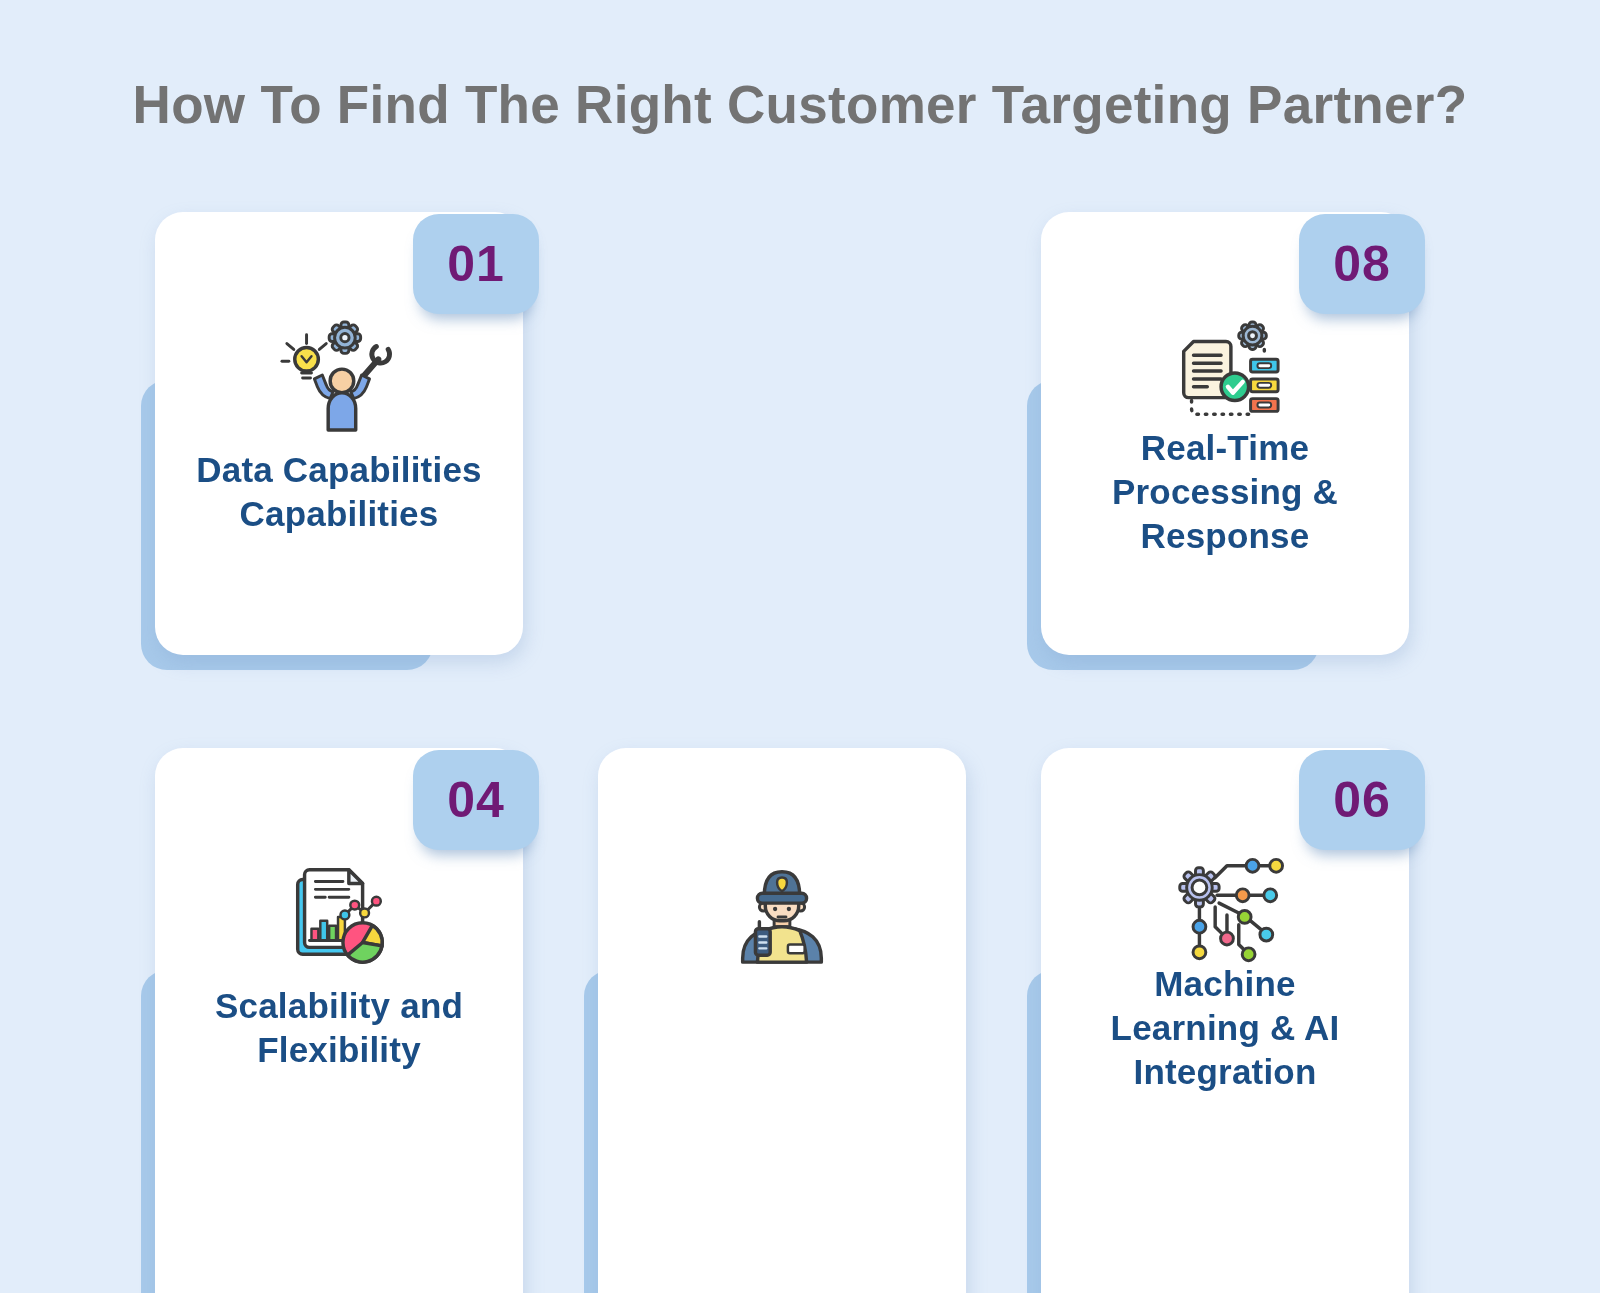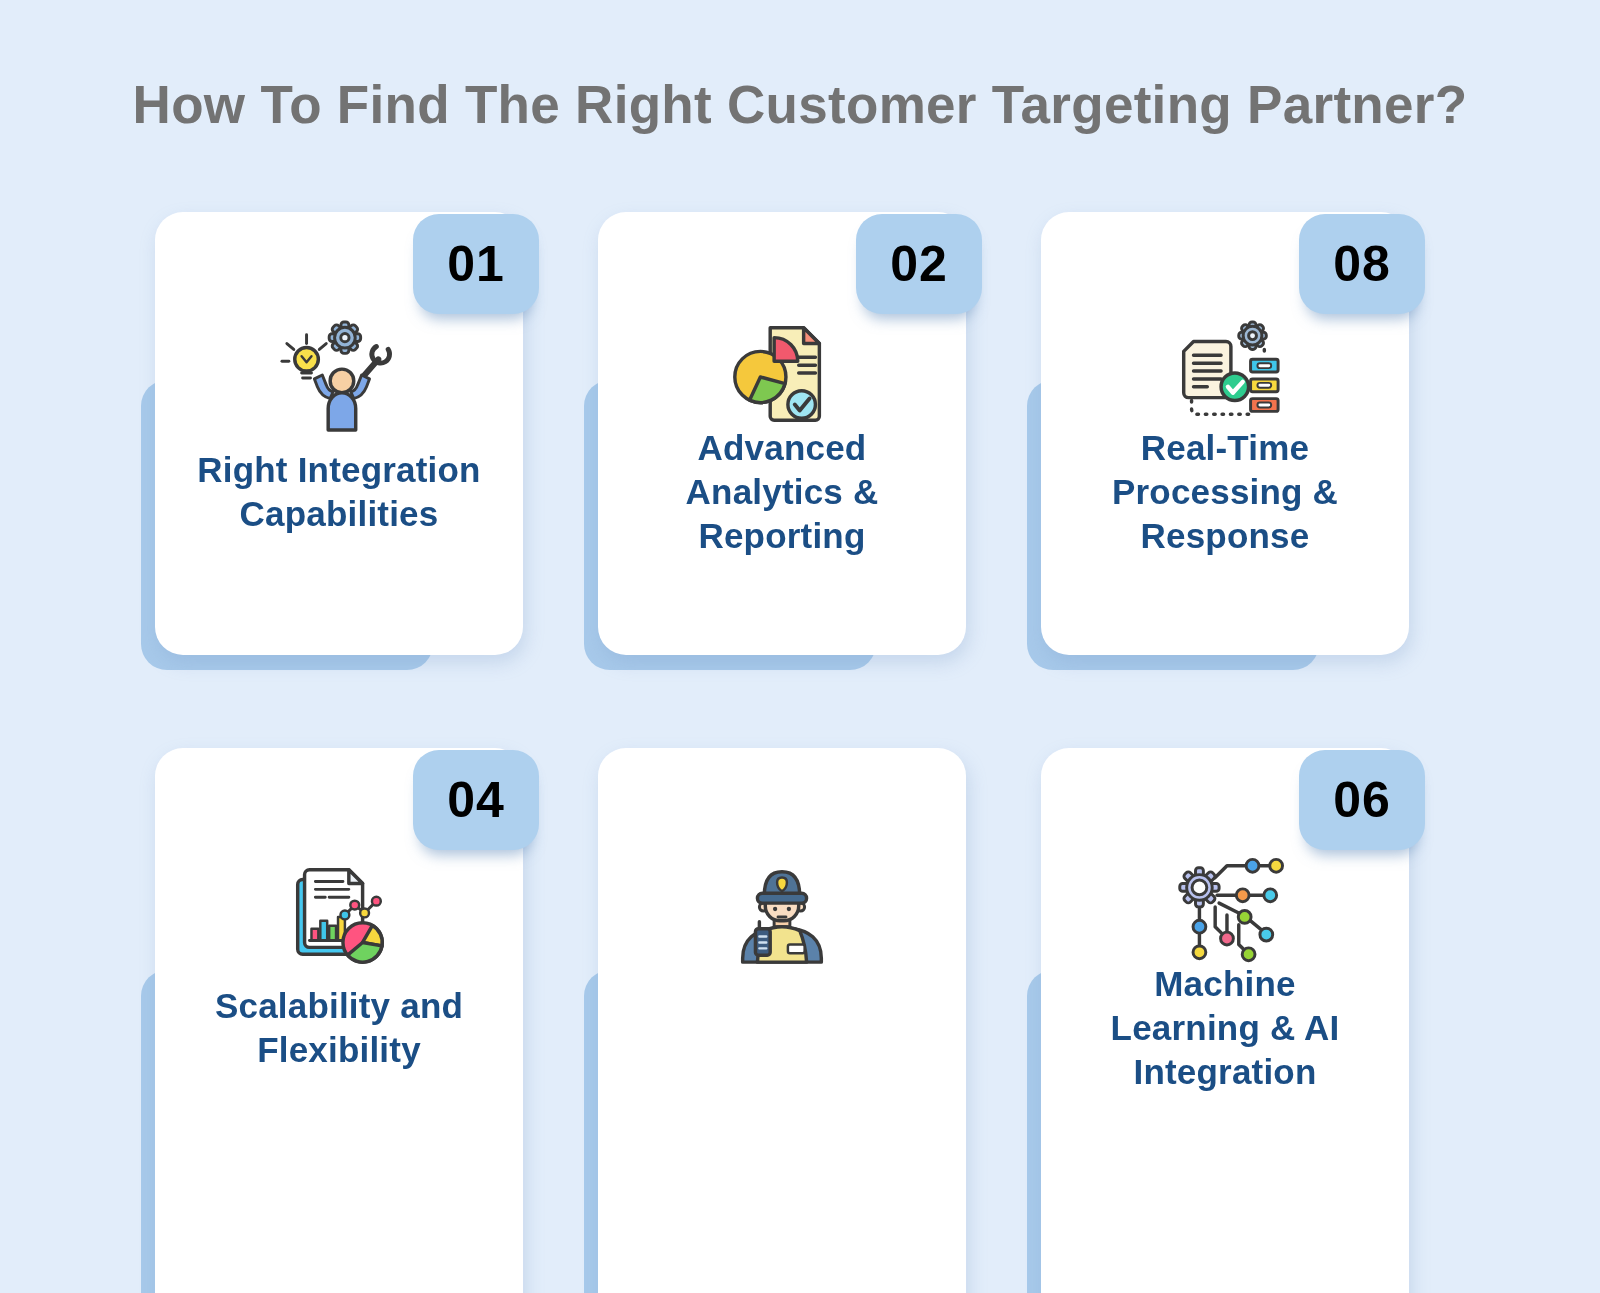--- a/index.html
+++ b/index.html
@@ -34,21 +34,21 @@
     background:#ffffff;border-radius:28px;z-index:1;
     box-shadow:3px 8px 18px rgba(125,158,200,.28);
   }
   .badge{
     position:absolute;top:2px;right:-16px;width:126px;height:100px;
     background:#aed0ee;border-radius:26px;z-index:3;
     display:flex;align-items:center;justify-content:center;
     box-shadow:0 12px 14px -7px rgba(104,144,189,.55);
   }
   .badge-num{
-    font-size:50px;font-weight:700;letter-spacing:1px;color:#000000;
+    font-size:50px;font-weight:700;letter-spacing:1px;color:#701a75;
   }
   .card-icon{
     position:absolute;top:95px;left:0;right:0;height:135px;z-index:2;
     display:flex;align-items:center;justify-content:center;
   }
   .card-icon svg{width:118px;height:118px;}
   .card-title{
     position:absolute;top:205px;left:14px;right:14px;height:150px;z-index:2;
     display:flex;align-items:center;justify-content:center;
     text-align:center;white-space:pre-line;
@@ -96,46 +96,24 @@
 
         <path d="M86,60 L100,44" stroke="#3a3a3a" stroke-width="6"></path>
         <path d="M98,31 a9,9 0 1 0 12,3" stroke="#3a3a3a" stroke-width="5"></path>
 
         <circle cx="63" cy="66" r="12" fill="#f7d0a4" stroke="#3a3a3a" stroke-width="3.5"></circle>
         <path d="M49,116 v-22 a14,16 0 0 1 28,0 v22 z" fill="#7da7e8" stroke="#3a3a3a" stroke-width="3.5"></path>
         <path d="M51,84 Q42,82 38,72 L35,64 L43,60 L47,70 Q49,76 54,77 Z" fill="#7da7e8" stroke="#3a3a3a" stroke-width="3"></path>
         <path d="M75,84 Q84,82 88,72 L91,64 L83,60 L79,70 Q77,76 72,77 Z" fill="#7da7e8" stroke="#3a3a3a" stroke-width="3"></path>
       </svg>
     </div>
-    <div class="card-title">Right Integration
+    <div class="card-title">Data Capabilities
 Capabilities</div>
   </div>
 
-  <div class="card row1 col2">
-    <div class="card-shadow"></div>
-    <div class="card-body"></div>
-    <div class="badge">
-      <span class="badge-num">02</span>
-    </div>
-    <div class="card-icon">
-      <svg viewBox="0 0 120 120" fill="none" stroke-linecap="round" stroke-linejoin="round">
-        <path d="M48,12 h34 l16,16 v74 a4,4 0 0 1 -4,4 h-42 a4,4 0 0 1 -4,-4 z" fill="#f8eeb8" stroke="#3a3a3a" stroke-width="3.5"></path>
-        <path d="M82,12 l16,16 h-16 z" fill="#f78f79" stroke="#3a3a3a" stroke-width="3.5"></path>
-        <path d="M77,42 h17 M77,50 h17 M77,58 h17" stroke="#3a3a3a" stroke-width="3.5"></path>
-        <circle cx="38" cy="62" r="26" fill="#f5c83c" stroke="#3a3a3a" stroke-width="3.5"></circle>
-        <path d="M38,62 L63.1,68.7 A26,26 0 0 1 27,85.6 Z" fill="#7ec850" stroke="#3a3a3a" stroke-width="3.5"></path>
-        <path d="M52,46 L52,22 A24,24 0 0 1 76,46 Z" fill="#f2596d" stroke="#3a3a3a" stroke-width="3.5"></path>
-        <circle cx="80" cy="90" r="14" fill="#9fe5f2" stroke="#3a3a3a" stroke-width="3.5"></circle>
-        <path d="M73,90 l5,6 l10,-12" stroke="#3a3a3a" stroke-width="4"></path>
-      </svg>
-    </div>
-    <div class="card-title">Advanced
-Analytics &amp;
-Reporting</div>
-  </div>
 
   <div class="card row1 col3">
     <div class="card-shadow"></div>
     <div class="card-body"></div>
     <div class="badge">
       <span class="badge-num">08</span>
     </div>
     <div class="card-icon">
       <svg viewBox="0 0 120 120" fill="none" stroke-linecap="round" stroke-linejoin="round">
         <path d="M100,34 v8 M26,86 v8 q0,6 6,6 h52" stroke="#3a3a3a" stroke-width="3.5" stroke-dasharray="1.5 7"></path>

